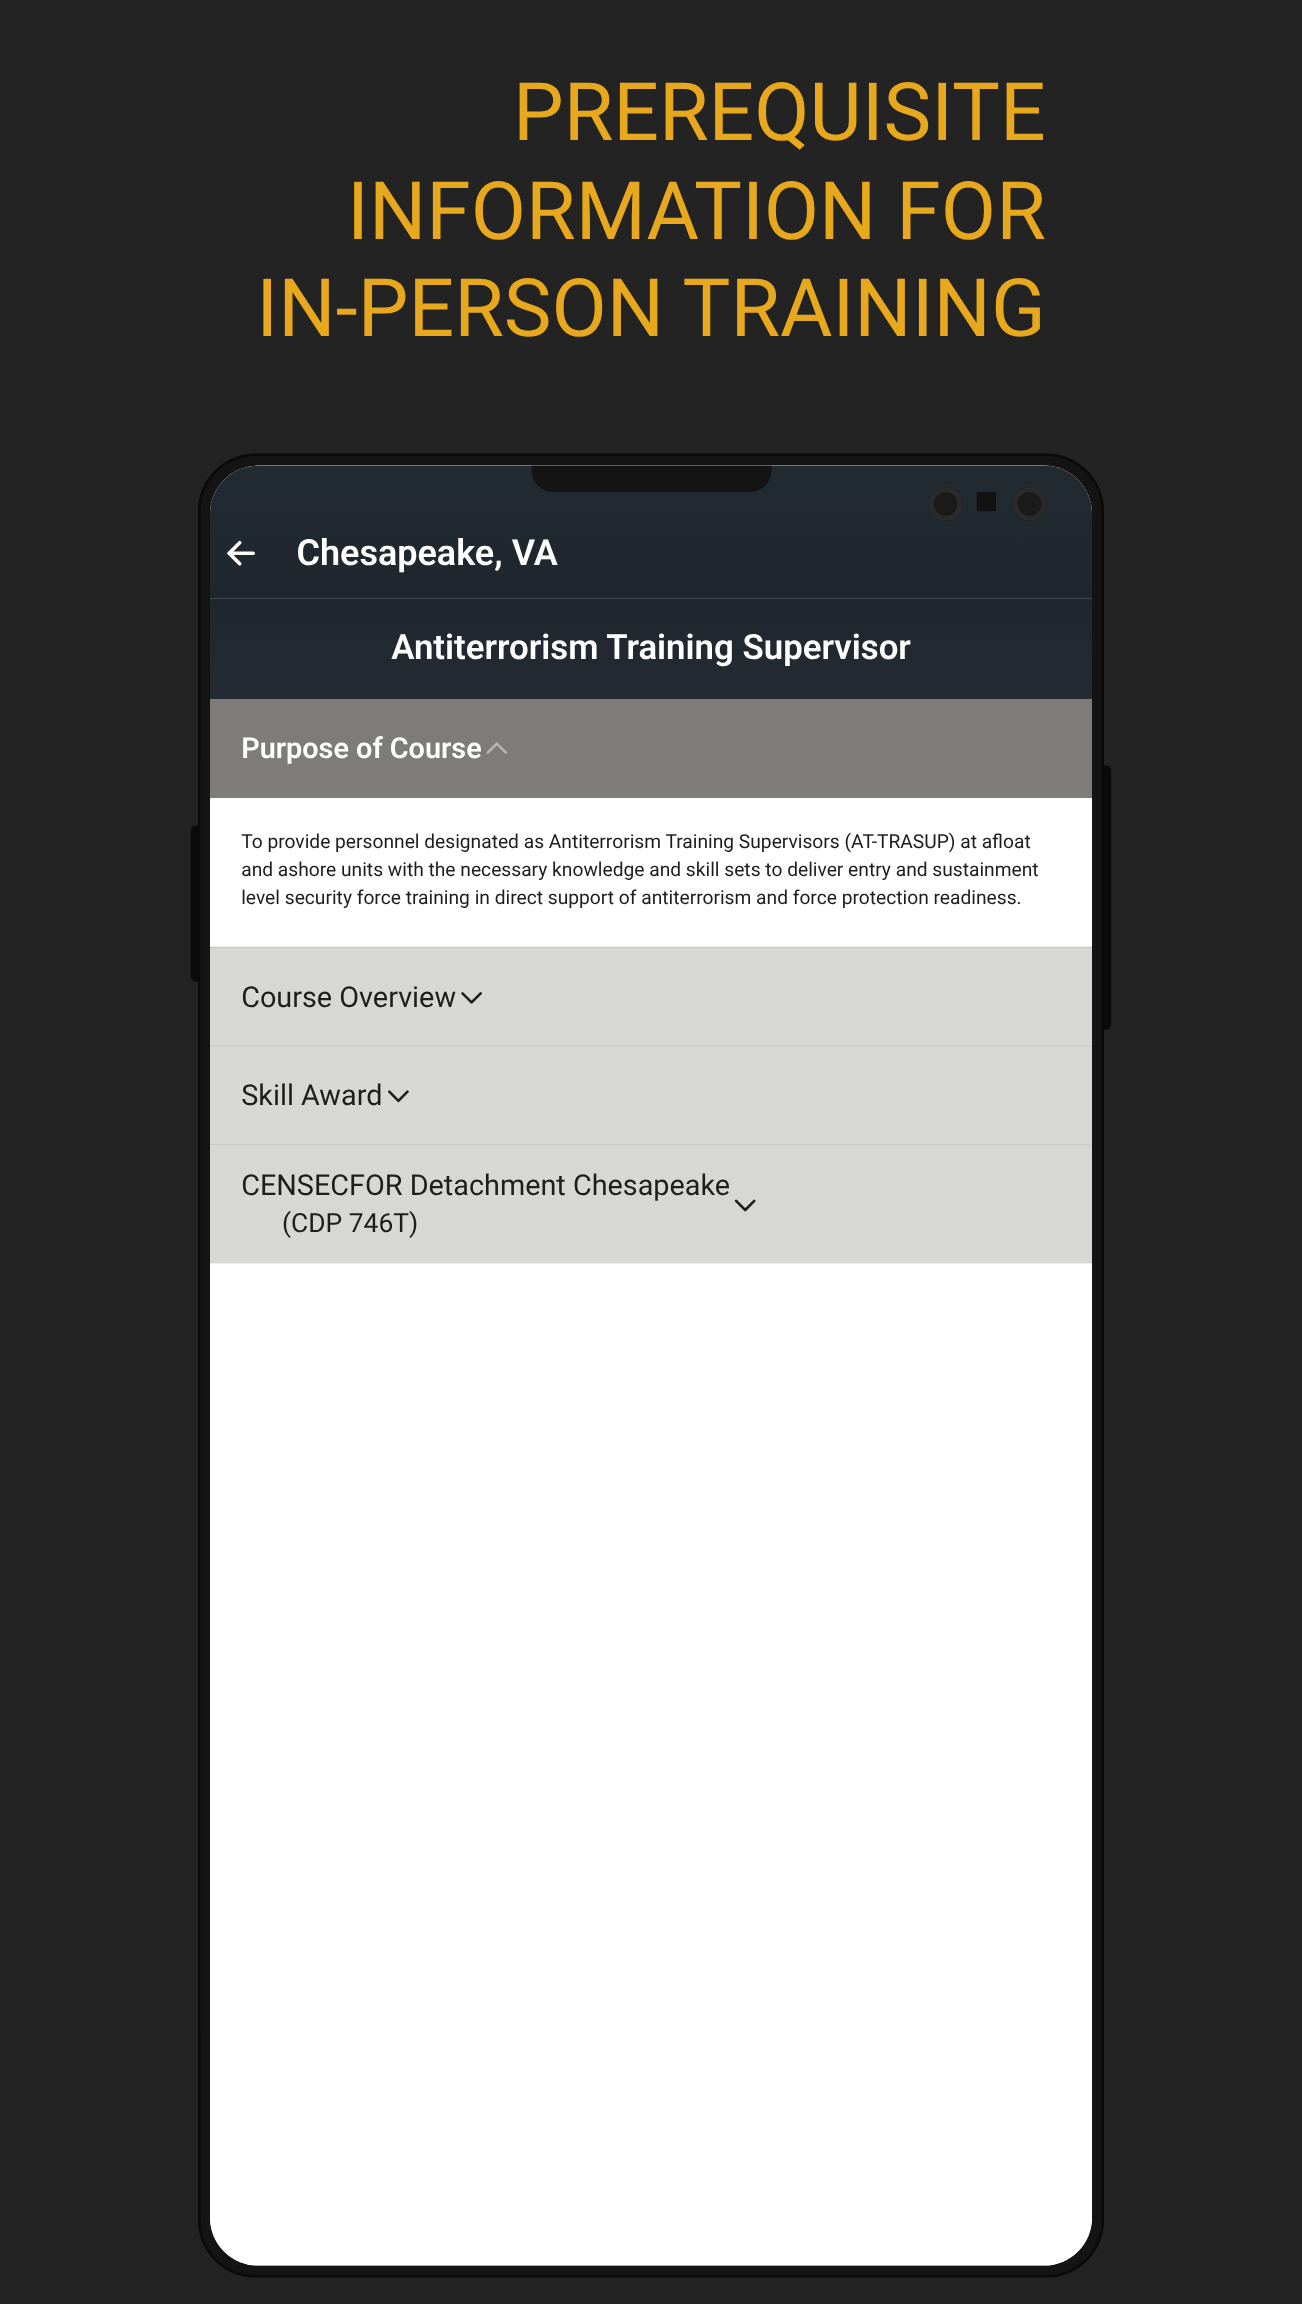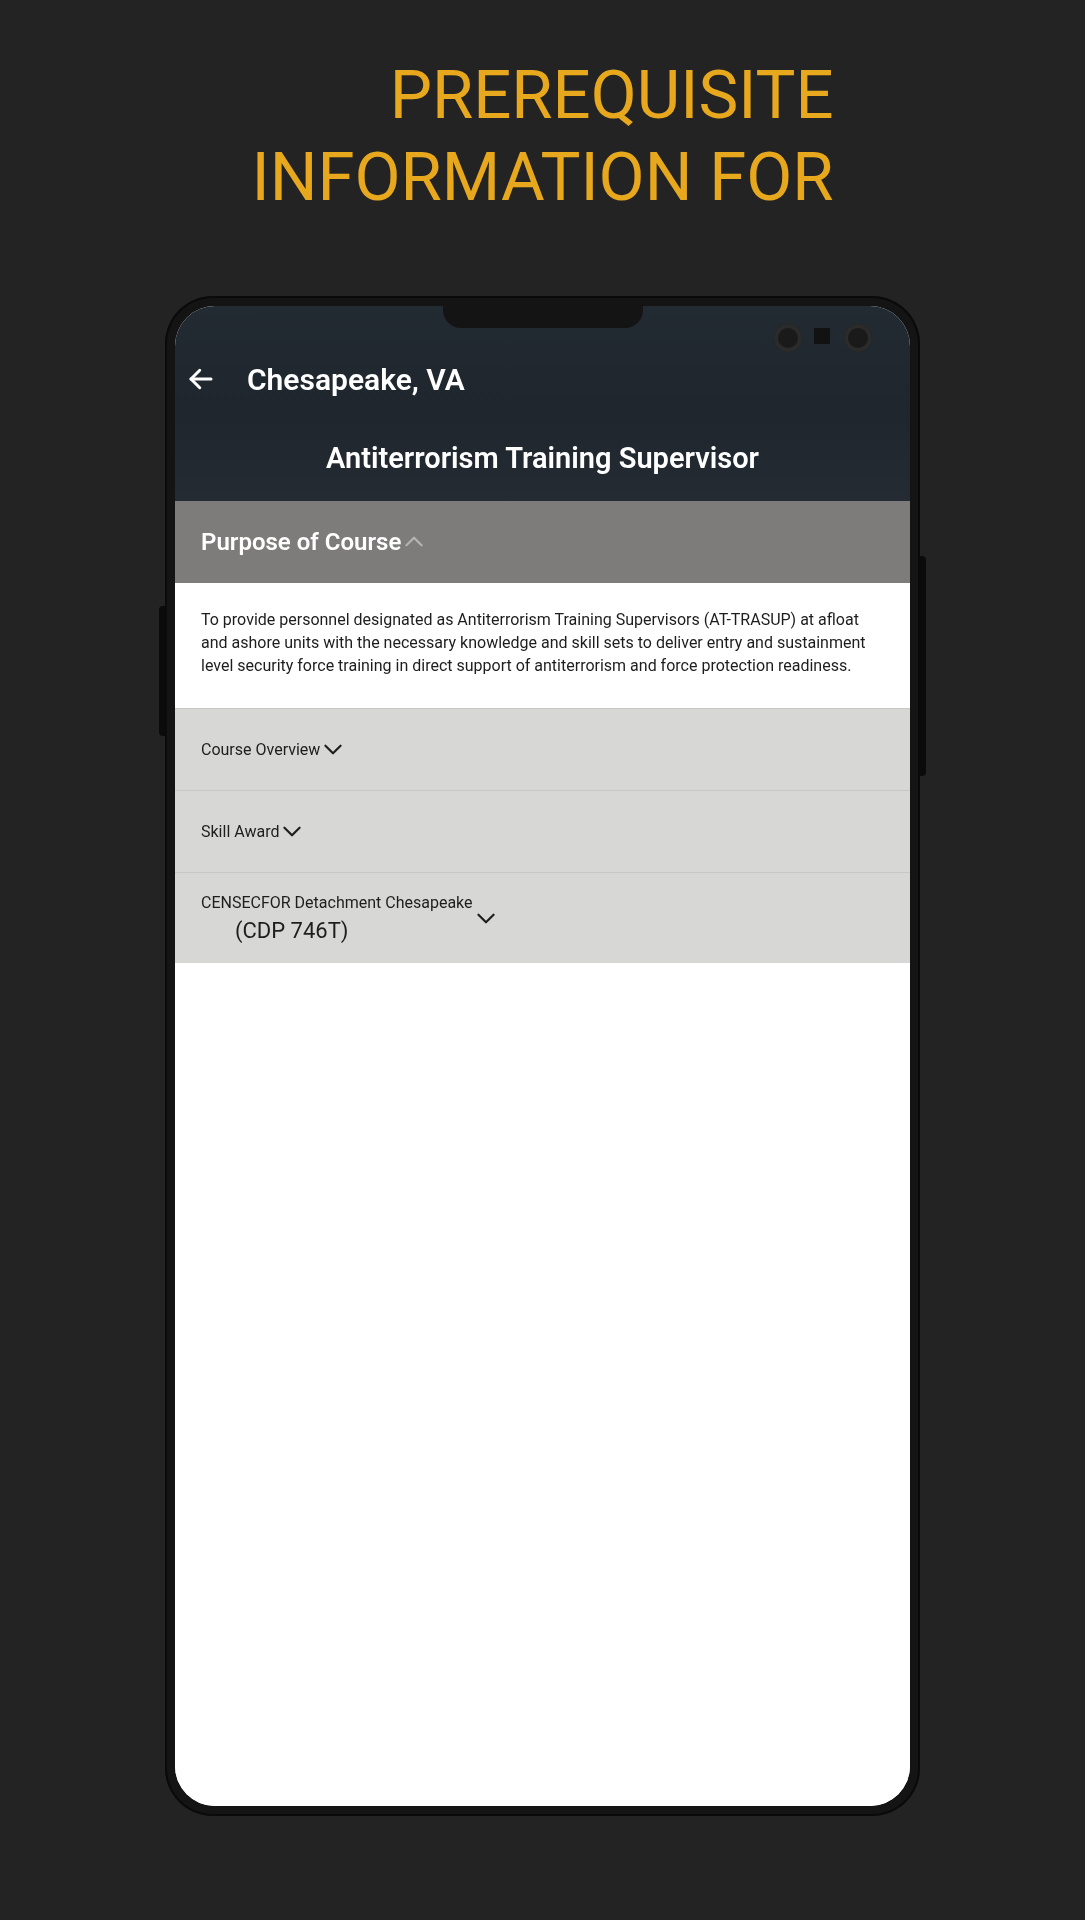--- a/index.html
+++ b/index.html
@@ -136,21 +136,21 @@
 
     .section.collapsed {
       background: #d7d7d5;
       min-height: 82px;
       border-top: 1px solid #c7c7c5;
       padding-top: 20px;
       padding-bottom: 20px;
     }
     .section.collapsed .section-label {
       color: #1e1e1e;
-      font-size: 16px;
+      font-size: 24px;
       font-weight: 400;
     }
     .section.collapsed .chev { color: #1e1e1e; }
 
     .sub-label {
       color: #1e1e1e;
       font-size: 22px;
       margin-left: 34px;
       margin-top: 6px;
     }
@@ -167,20 +167,21 @@
 
     .flex-col { display: flex; flex-direction: column; }
     .grow { flex: 1; background: #fff; }
   </style>
 </head>
 <body>
 
 <div class="promo-title">
   <span>PREREQUISITE</span><br>
   <span>INFORMATION FOR</span><br>
+  <span>IN-PERSON TRAINING</span>
 </div>
 
 <div class="phone-frame">
   <div class="phone-inner">
     <div class="notch"></div>
     <div class="cam-hole c1"></div>
     <div class="cam-hole c2"></div>
     <div class="cam-mid"></div>
 
     <div class="app-header">

